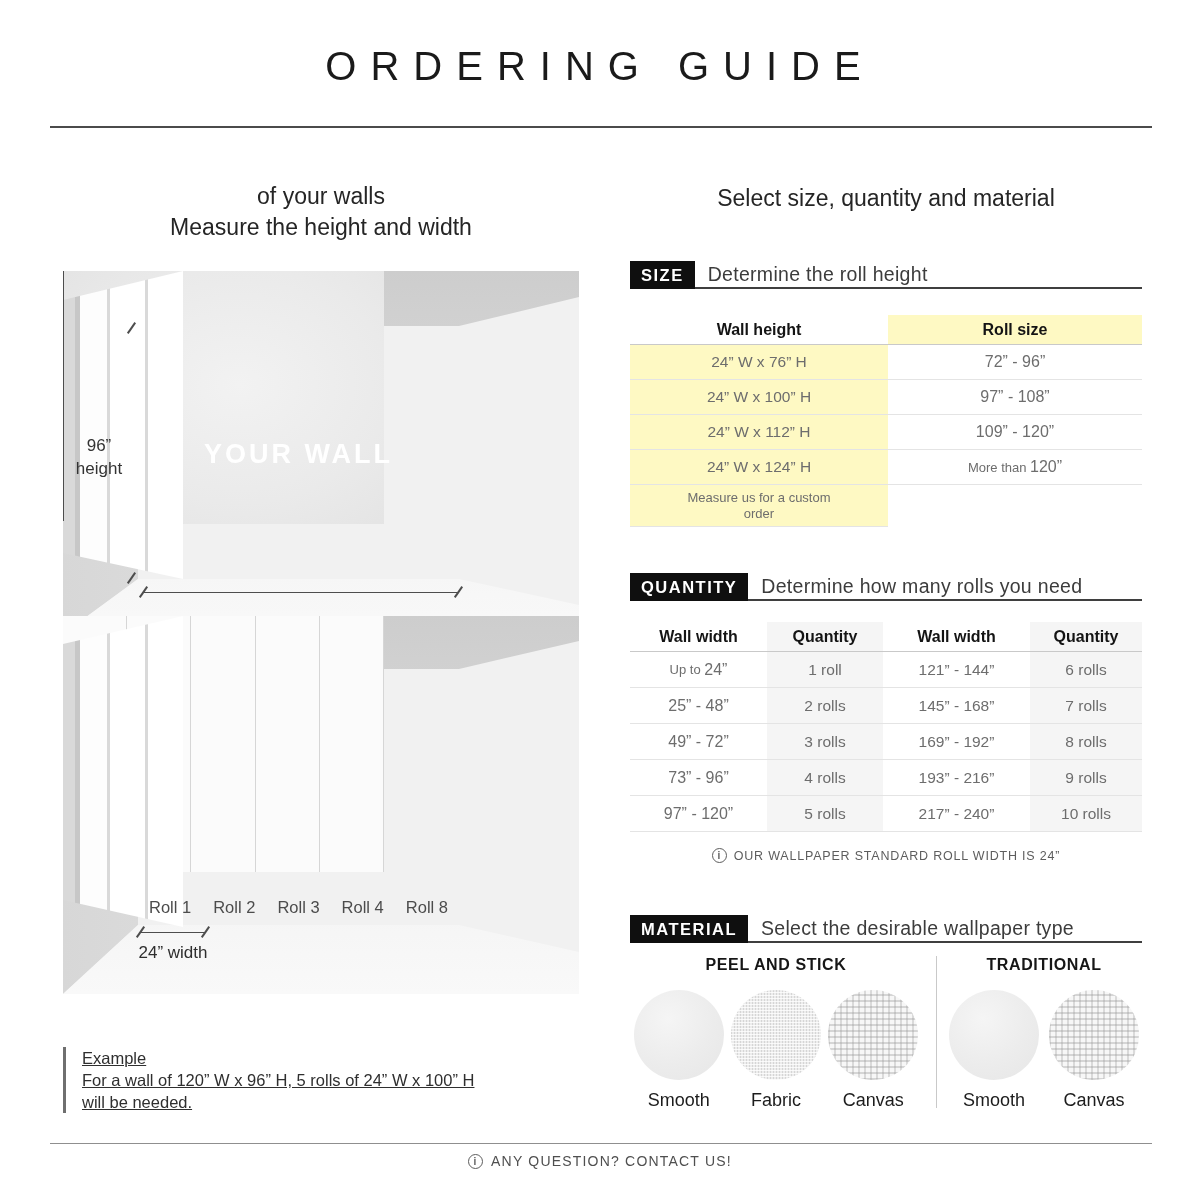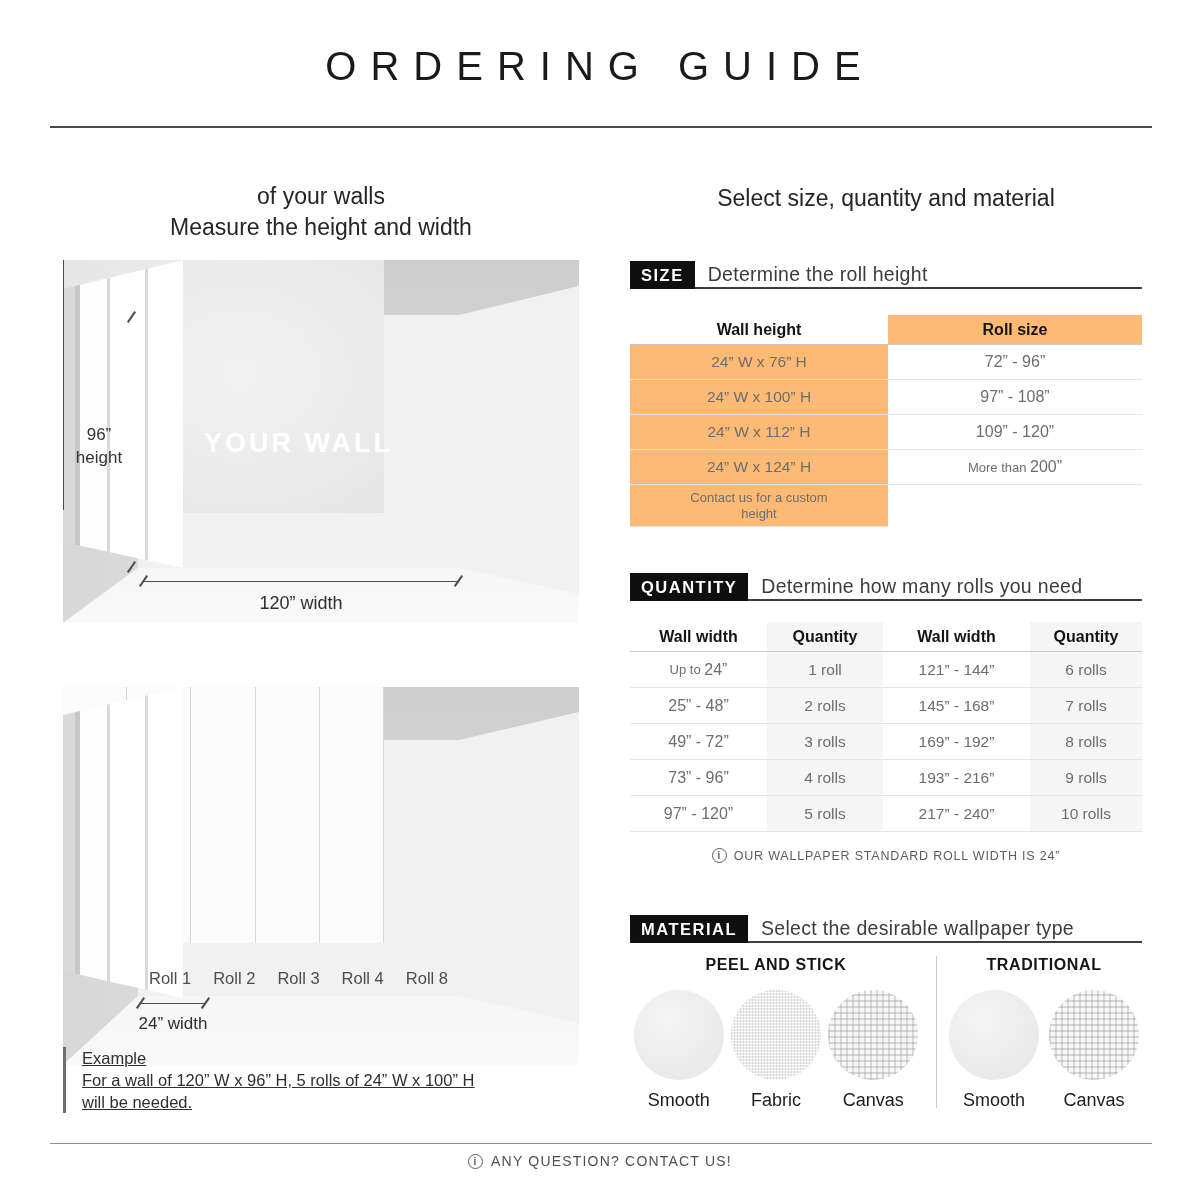--- a/index.html
+++ b/index.html
@@ -13,22 +13,22 @@
   #rule-top { top:126px; left:50px; width:1102px; height:2px; background:#4b4b4b; }
 
   
   #left-heading  { top:181px; left:63px;  width:516px; text-align:center;
     font-size:23px; line-height:31px; font-weight:500; color:#252525; }
   #right-heading { top:185px; left:630px; width:512px; text-align:center;
     font-size:23px; font-weight:500; color:#252525; }
 
   
   .room { position:absolute; left:63px; width:516px; overflow:hidden; background:#f1f1f1; }
-  #room1 { top:260px; height:363px; }
-  #room2 { top:687px; height:378px;padding-left:6px; }
+  #room1 { top:271px; height:363px; }
+  #room2 { top:616px; height:378px;padding-left:6px; }
   .room > div { position:absolute; inset:0; }
 
   .r1-ceiling  { clip-path:polygon(0 0,516px 0,516px 26px,396px 55px,75px 55px);
                  background:linear-gradient(180deg,#cdcdcd,#e7e7e7); }
   .r1-leftwall { clip-path:polygon(0 0,75px 55px,75px 308px,0 363px);
                  background:linear-gradient(90deg,#d7d7d7,#ebebeb); }
   .r1-floor    { clip-path:polygon(0 363px,75px 308px,396px 308px,516px 334px,516px 363px);
                  background:linear-gradient(180deg,#e6e6e6,#f9f9f9); }
   .r1-backwall { inset:auto; left:75px; top:55px; width:321px; height:253px;
                  background:radial-gradient(ellipse at 55% 45%,#f2f2f2 0%,#eaeaea 60%,#e3e3e3 100%); }
@@ -80,21 +80,21 @@
     letter-spacing:1.5px; padding:5px 11px 4px; margin-bottom:-2px; }
   .section-desc { font-size:19.5px; color:#3c3c3c; letter-spacing:0.3px; }
   #size-head { top:261px; } #qty-head { top:573px; } #mat-head { top:915px; }
 
   
   #size-table { top:315px; left:630px; width:512px; display:grid;
     grid-template-columns:258px 254px; grid-template-rows:30px 35px 35px 35px 35px 42px; }
   #size-table > div { display:flex; align-items:center; justify-content:center;
     border-bottom:1px solid #e4e4e4; }
   #size-table .hcell { font-weight:700; font-size:16px; color:#141414; border-bottom:1px solid #c9c9c9; }
-  #size-table .c2 { background:#fdba74; }
+  #size-table .c2 { background:#fef9c3; }
   .wall-pre { font-size:13px; color:#6d6d6d; white-space:pre; }
   .wall-val { font-size:16px; color:#6d6d6d; }
   .roll-val { font-size:15.5px; color:#6d6d6d; text-align:center; }
   #size-table .c2:last-child .roll-val { font-size:13px; line-height:16px; max-width:150px; }
 
   
   #qty-table { top:622px; left:630px; width:512px; display:grid;
     grid-template-columns:137px 116px 147px 112px; grid-template-rows:30px repeat(5,36px); }
   #qty-table > div { display:flex; align-items:center; justify-content:center;
     border-bottom:1px solid #e4e4e4; font-size:15.5px; color:#6d6d6d; }
@@ -152,21 +152,20 @@
   <div class="dim-line-v abs"></div>
   <div class="tick" style="left:62px; top:56px;"></div>
   <div class="tick" style="left:62px; top:306px;"></div>
   <div class="abs" id="height-label">
     <div>96”</div>
     <div>height</div>
   </div>
   <div class="dim-line-h abs" id="dim-h-1"></div>
   <div class="tick" style="left:74px; top:320px;"></div>
   <div class="tick" style="left:389px; top:320px;"></div>
-  <div class="abs" id="width-label-1">120” width</div>
 </div>
 
 <div class="room" id="room2">
   <div class="r2-ceiling"></div>
   <div class="r2-leftwall"></div>
   <div class="r2-floor"></div>
   <div class="r2-backwall"></div>
   <div class="r2-window"></div>
   <div class="abs" id="roll-labels">
     <span>Roll 1</span>
@@ -218,24 +217,24 @@
   <div class="c1">
       <span class="wall-pre"></span>
       <span class="wall-val">109” - 120”</span>
     </div>
   <div class="c2">
       <span class="roll-val">24” W x 124” H</span>
     </div>
 
   <div class="c1">
       <span class="wall-pre">More than </span>
-      <span class="wall-val">200”</span>
-    </div>
-  <div class="c2">
-      <span class="roll-val">Contact us for a custom height</span>
+      <span class="wall-val">120”</span>
+    </div>
+  <div class="c2">
+      <span class="roll-val">Measure us for a custom order</span>
     </div>
 </div>
 
 <div class="section-head" id="qty-head">
   <span class="badge">QUANTITY</span>
   <span class="section-desc">Determine how many rolls you need</span>
 </div>
 <div class="abs" id="qty-table">
   <div class="hcell">Wall width</div>
   <div class="hcell gcol">Quantity</div>

